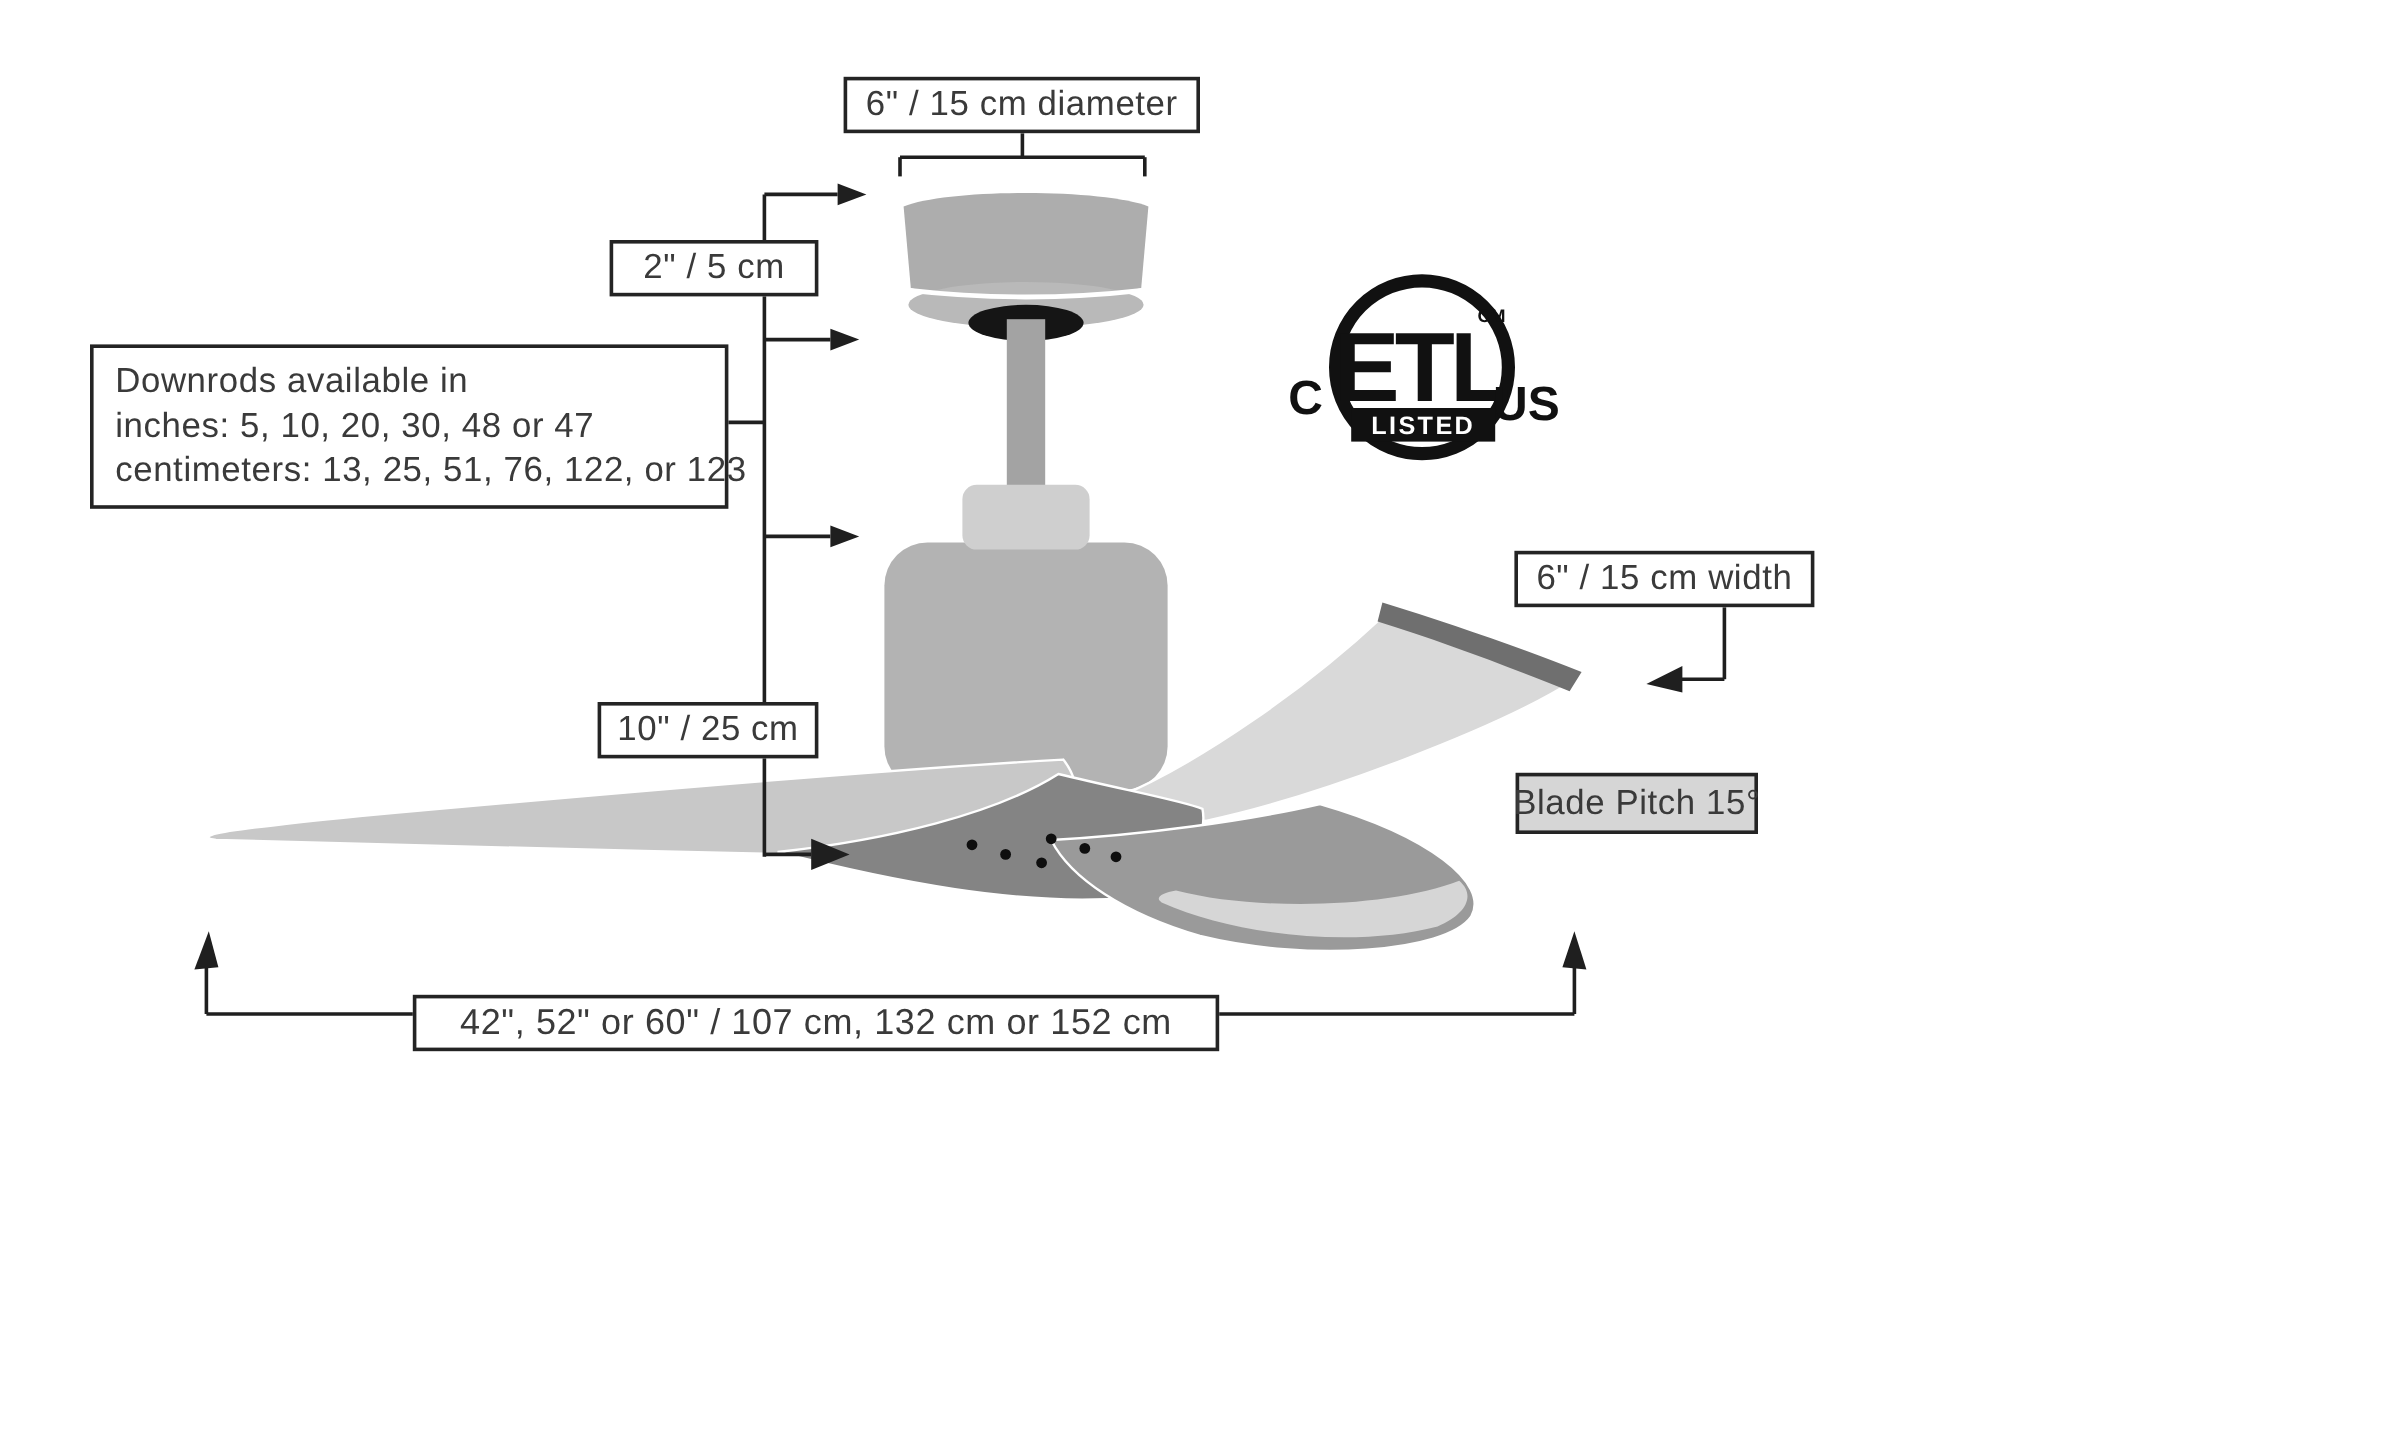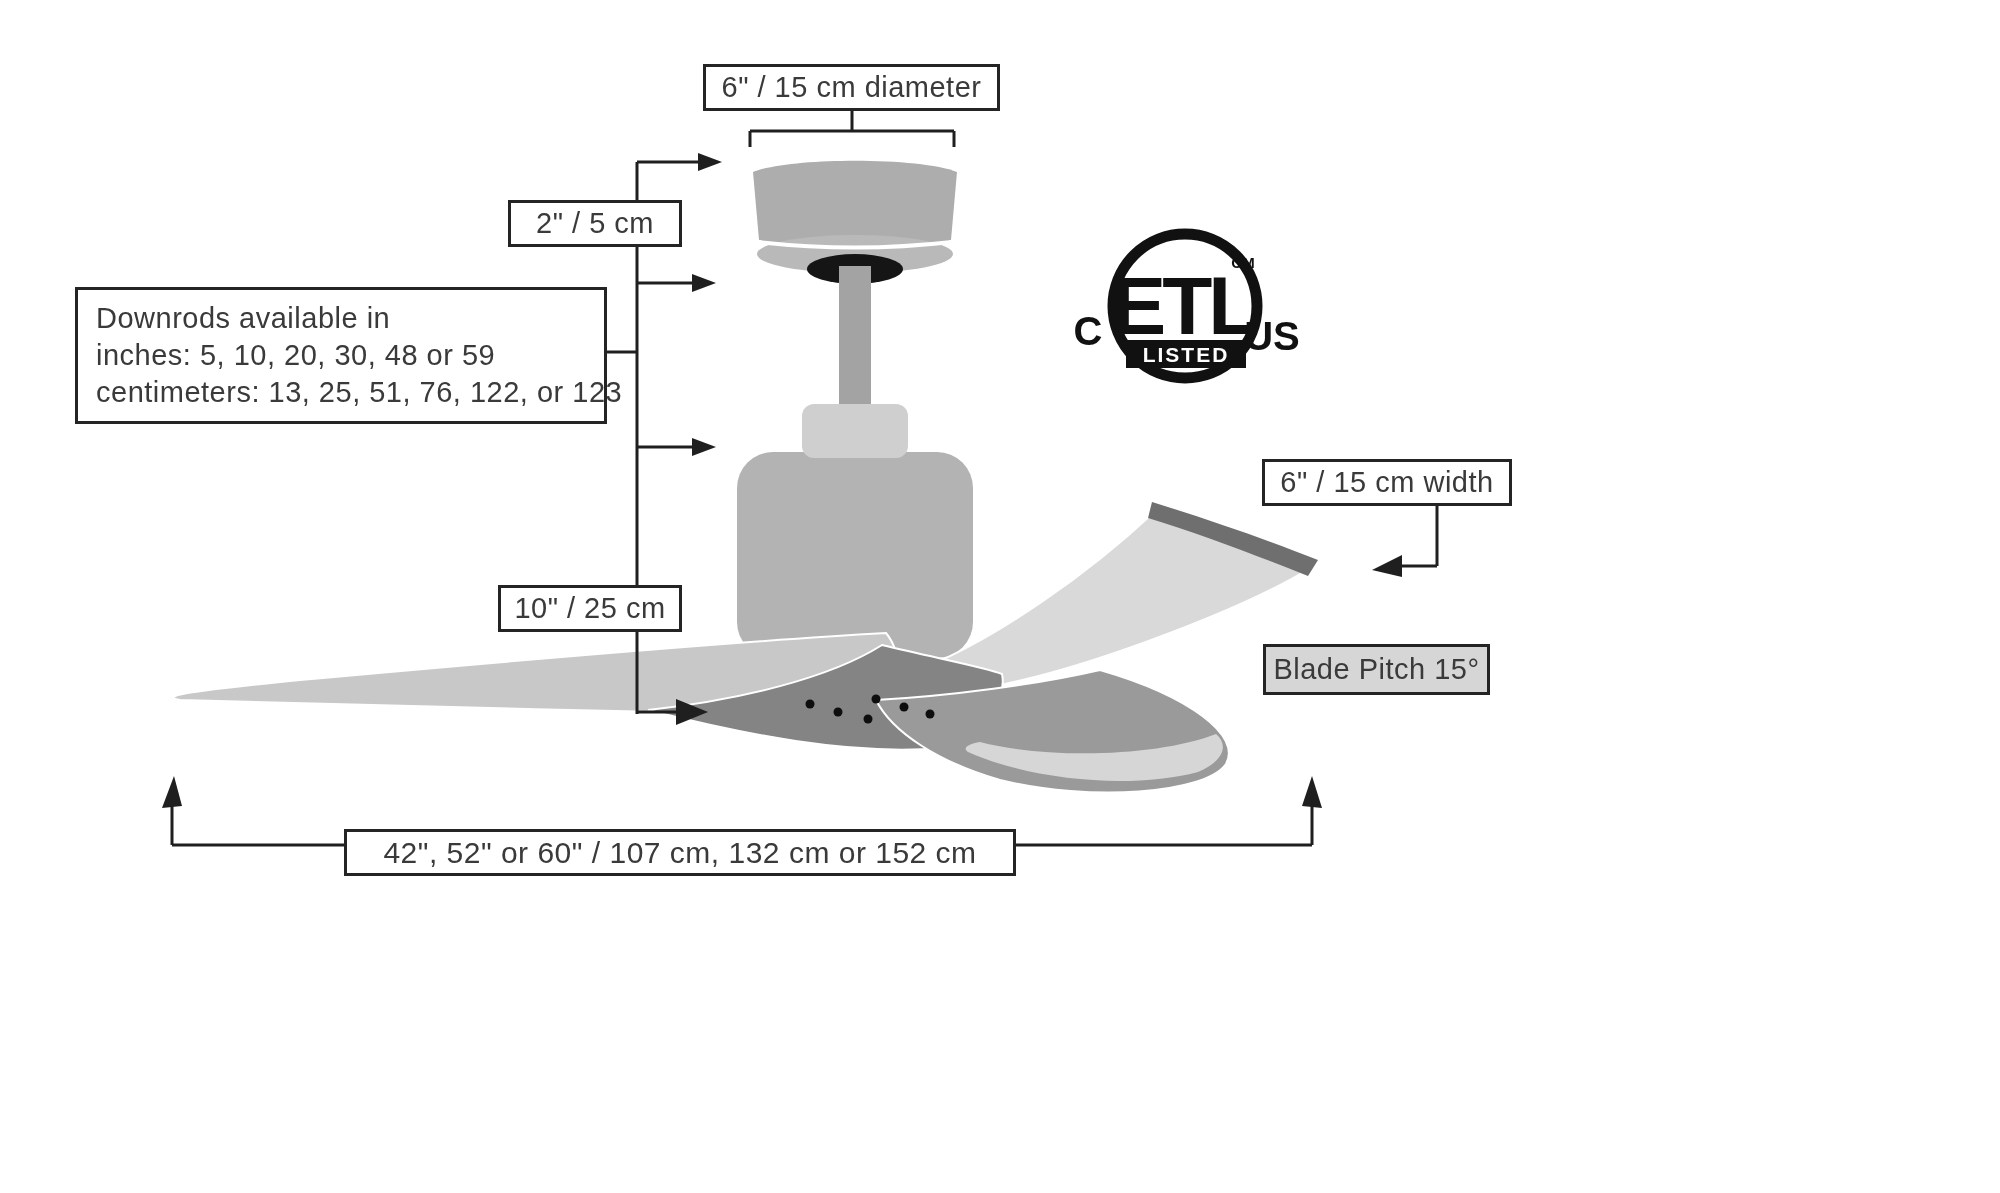--- a/index.html
+++ b/index.html
@@ -133,25 +133,25 @@
       <text x="1272" y="350" text-anchor="middle" class="svgtext" font-size="40" font-weight="bold" fill="#111111">US</text>
     </g>
   </svg>
 
   <div class="dim-label" style="left:703px; top:64px; width:297px; height:47px;">6" / 15 cm diameter</div>
 
   <div class="dim-label" style="left:508px; top:200px; width:174px; height:47px;">2" / 5 cm</div>
 
   <div class="dim-label multiline" style="left:75px; top:287px; width:532px; height:137px;">
     <div>Downrods available in</div>
-    <div>inches: 5, 10, 20, 30, 48 or 59</div>
+    <div>inches: 5, 10, 20, 30, 48 or 47</div>
     <div>centimeters: 13, 25, 51, 76, 122, or 123</div>
   </div>
 
   <div class="dim-label" style="left:498px; top:585px; width:184px; height:47px;">10" / 25 cm</div>
 
   <div class="dim-label" style="left:1262px; top:459px; width:250px; height:47px;">6" / 15 cm width</div>
 
-  <div class="dim-label gray-box" style="left:1263px; top:644px; width:227px; height:51px;">Blade Pitch 15°</div>
+  <div class="dim-label gray-box" style="left:1263px; top:644px; width:202px; height:51px;">Blade Pitch 15°</div>
 
   <div class="dim-label" style="left:344px; top:829px; width:672px; height:47px; font-size:30px;">42", 52" or 60" / 107 cm, 132  cm or 152 cm</div>
 
 </div>
 
 </body></html>

